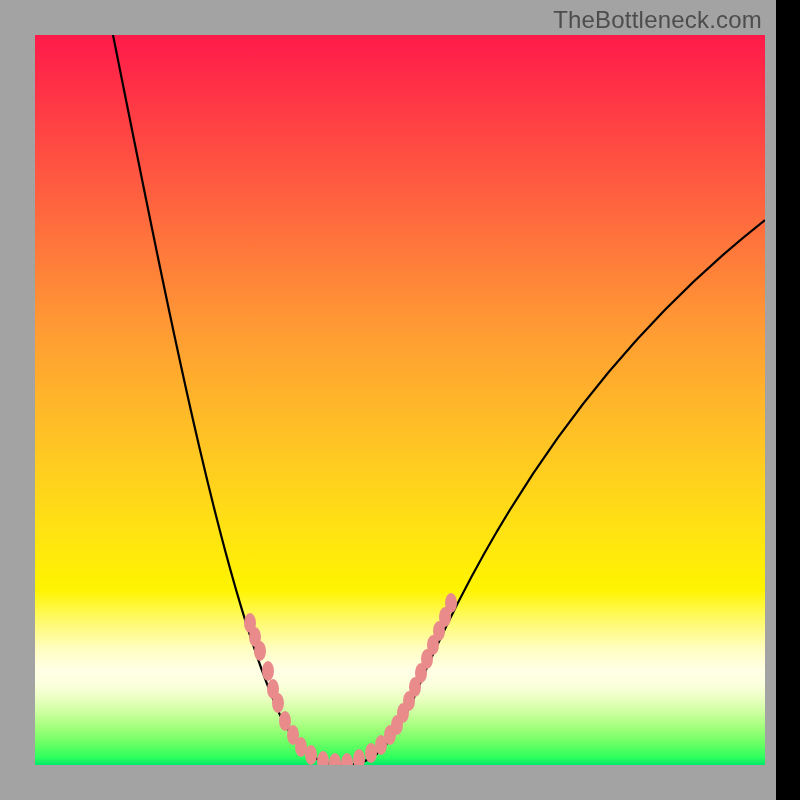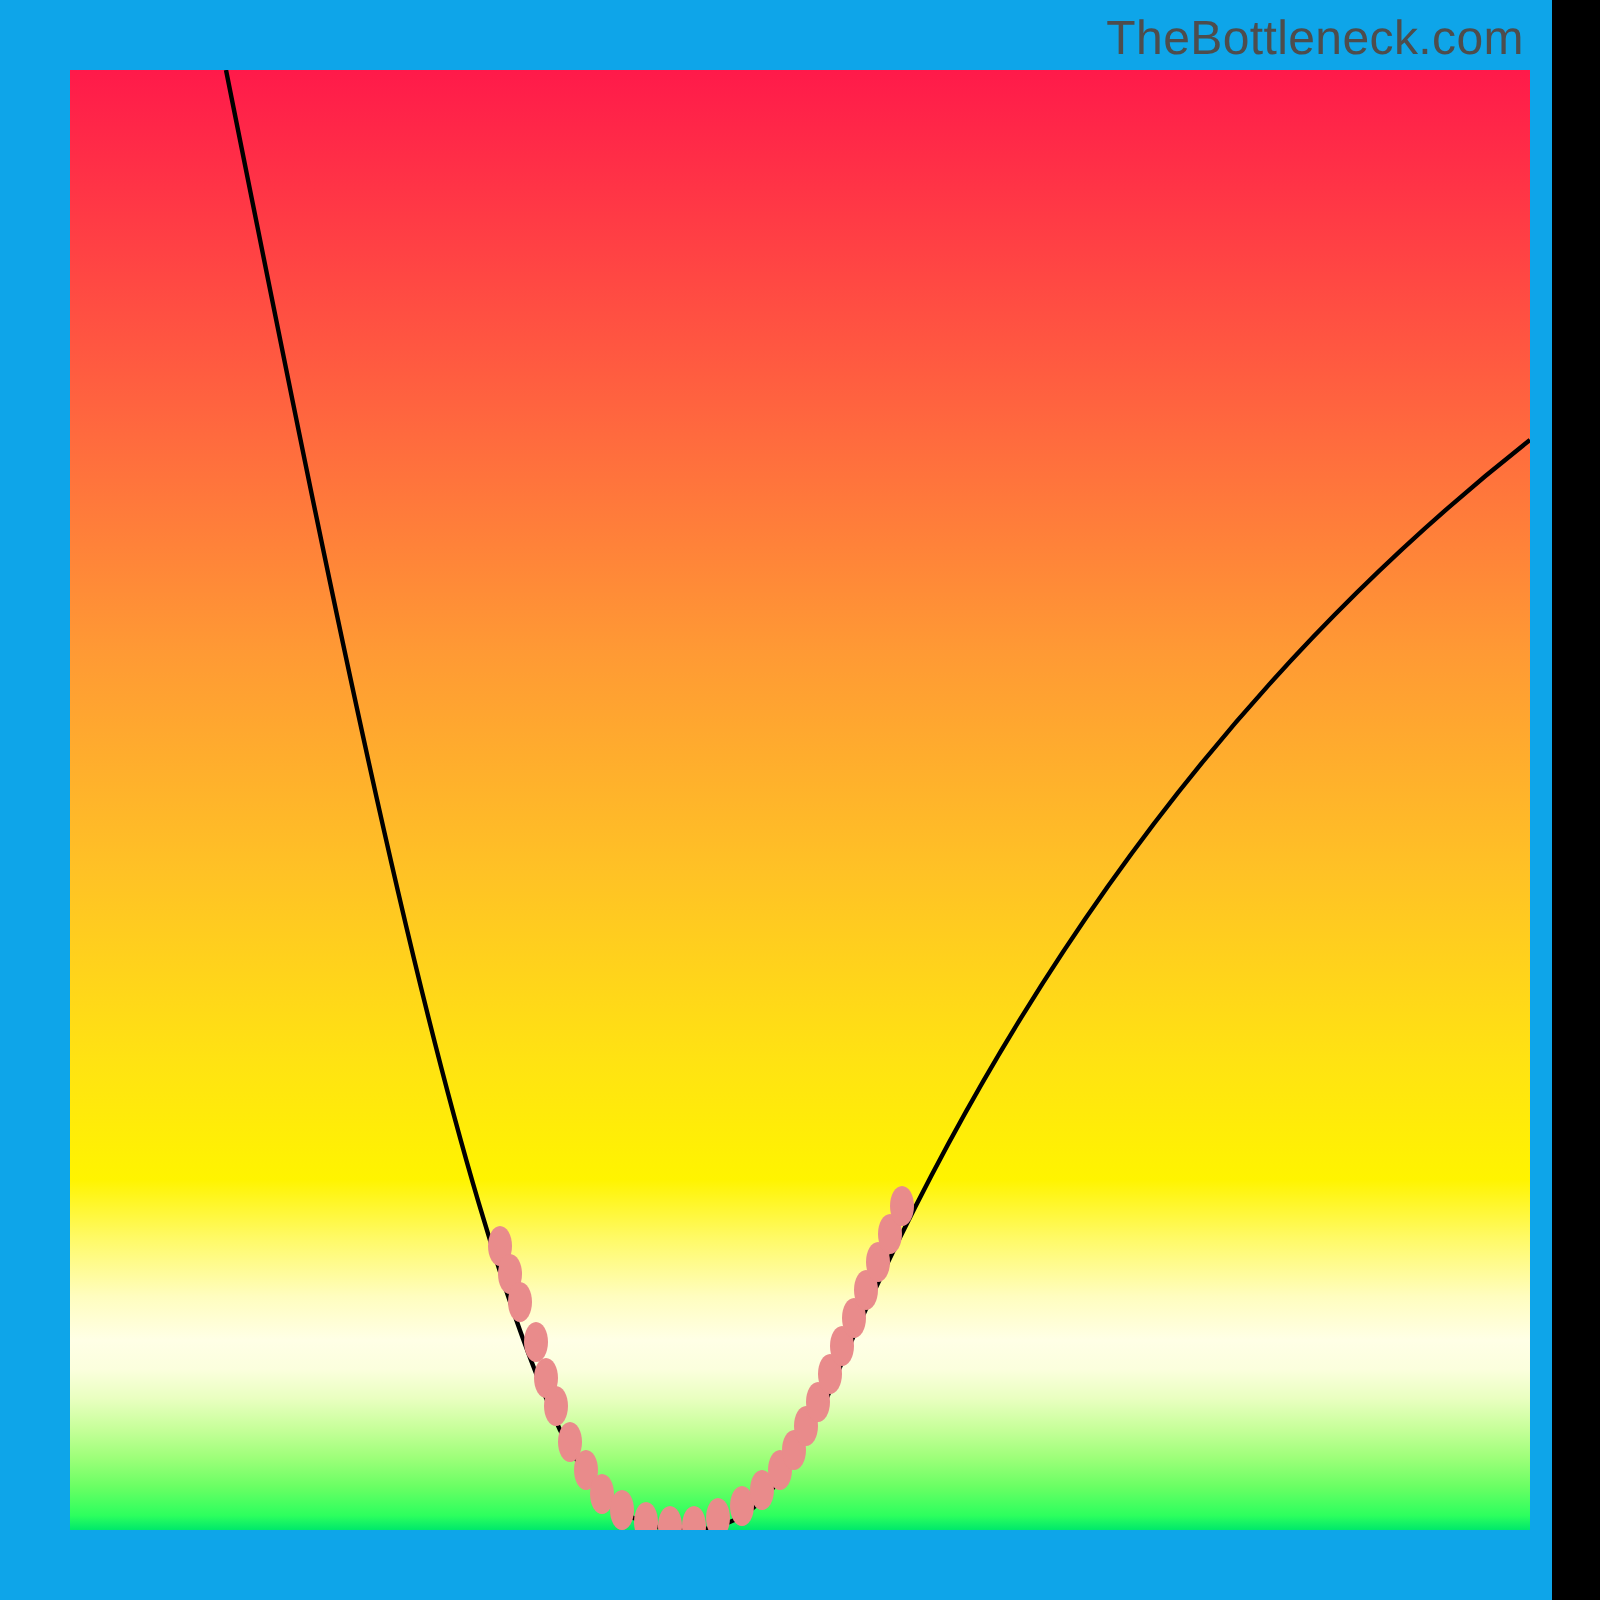--- a/index.html
+++ b/index.html
@@ -10,21 +10,21 @@
     background: #000;
     overflow: hidden;
     font-family: Arial, Helvetica, sans-serif;
   }
   .frame {
     position: absolute;
     left: 0;
     top: 0;
     width: 776px;
     height: 800px;
-    background: #0ea5e9;
+    background: #a3a3a3;
   }
   .plot {
     position: absolute;
     left: 35px;
     top: 35px;
     width: 730px;
     height: 730px;
     
     background: linear-gradient(
       to bottom,

